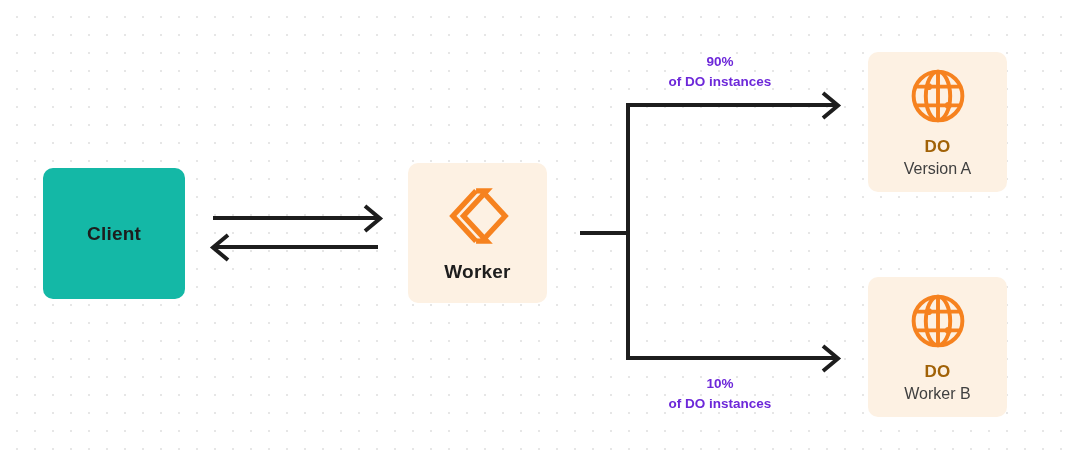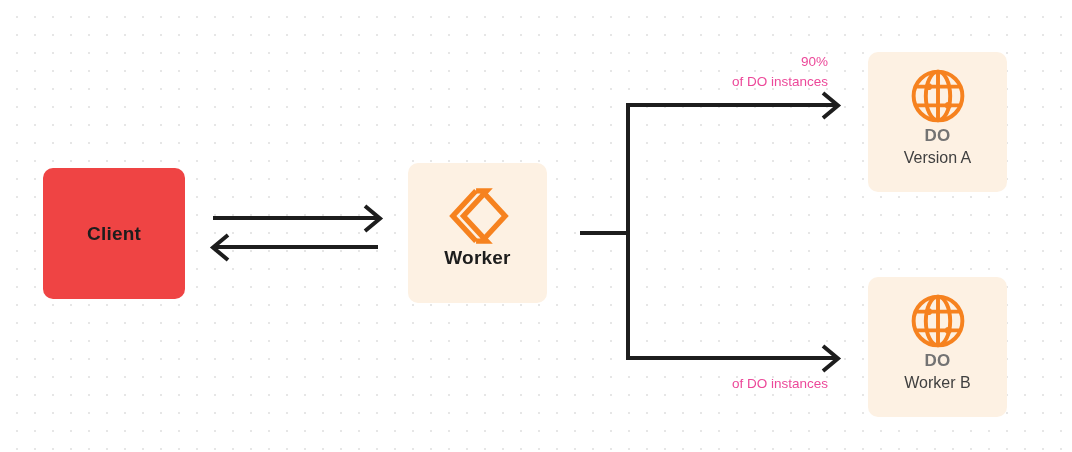--- a/index.html
+++ b/index.html
@@ -34,21 +34,21 @@
     align-items: center;
     justify-content: center;
   }
 
   
   #client-node {
     left: 43px;
     top: 168px;
     width: 142px;
     height: 131px;
-    background: #ef4444;
+    background: #14b8a6;
   }
   #client-node .node-title {
     font-size: 19px;
     font-weight: bold;
     color: #1d1d1d;
     letter-spacing: 0.2px;
   }
 
   
   #worker-node {
@@ -62,20 +62,21 @@
   }
   #worker-node .icon-wrap {
     width: 62px;
     height: 62px;
     display: block;
   }
   #worker-node .node-title {
     font-size: 19px;
     font-weight: bold;
     color: #1d1d1d;
+    margin-top: 14px;
     letter-spacing: 0.2px;
   }
 
   
   .do-node {
     width: 139px;
     height: 140px;
     background: #fdf1e3;
     justify-content: flex-start;
     padding-top: 14px;
@@ -84,37 +85,38 @@
   #do-b-node { left: 868px; top: 277px; }
 
   .do-node .icon-wrap {
     width: 60px;
     height: 60px;
     display: block;
   }
   .do-node .node-title {
     font-size: 17px;
     font-weight: bold;
-    color: #737373;
+    color: #a16207;
+    margin-top: 11px;
     letter-spacing: 0.2px;
   }
   .do-node .node-subtitle {
     font-size: 16px;
     font-weight: normal;
     color: #404040;
     margin-top: 3px;
   }
 
   
   .edge-label {
     position: absolute;
-    text-align: right;
+    text-align: center;
     font-size: 13.5px;
-    font-weight: normal;
-    color: #ec4899;
+    font-weight: bold;
+    color: #6d28d9;
     line-height: 1.45;
     white-space: nowrap;
   }
   #label-top { left: 612px; top: 52px; width: 216px; }
   #label-bottom { left: 612px; top: 374px; width: 216px; }
 
   .edge-label .pct { display: block; }
   .edge-label .sub { display: block; }
 </style>
 </head>
@@ -203,14 +205,15 @@
   <span class="node-title">DO</span>
   <span class="node-subtitle">Worker B</span>
 </div>
 
 <div class="edge-label" id="label-top">
   <span class="pct">90%</span>
   <span class="sub">of DO instances</span>
 </div>
 
 <div class="edge-label" id="label-bottom">
+  <span class="pct">10%</span>
   <span class="sub">of DO instances</span>
 </div>
 
 </body></html>

